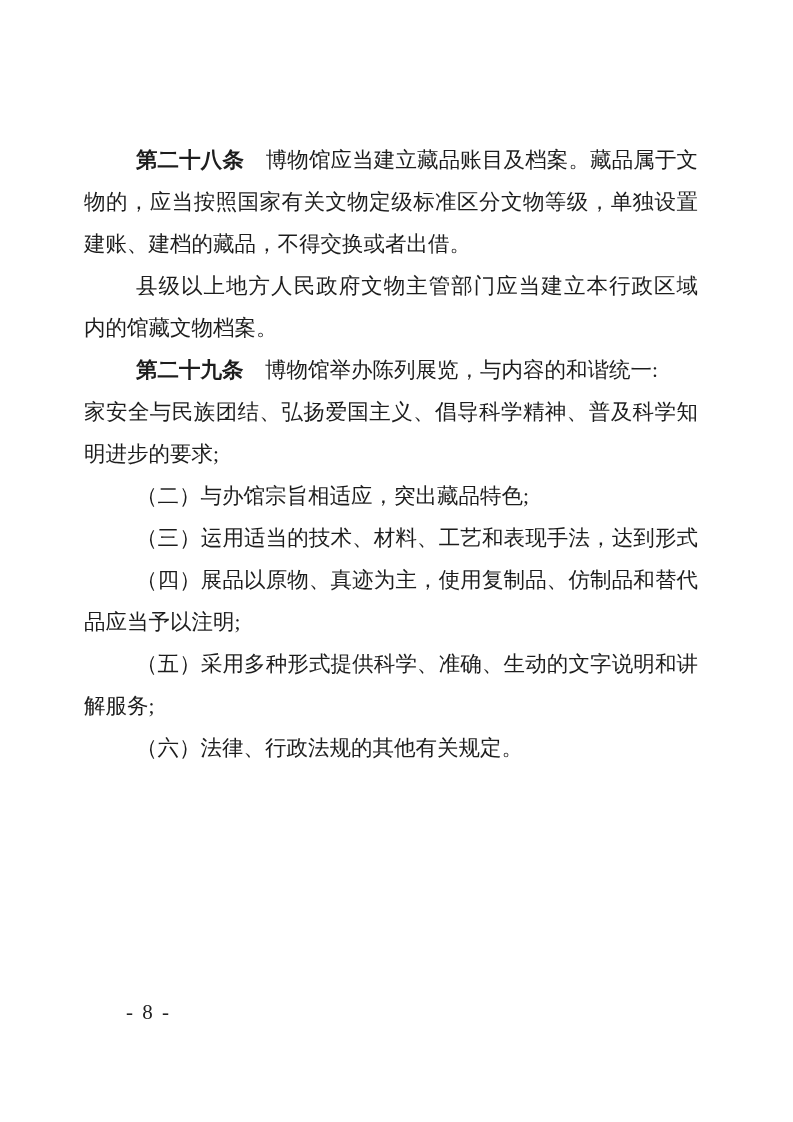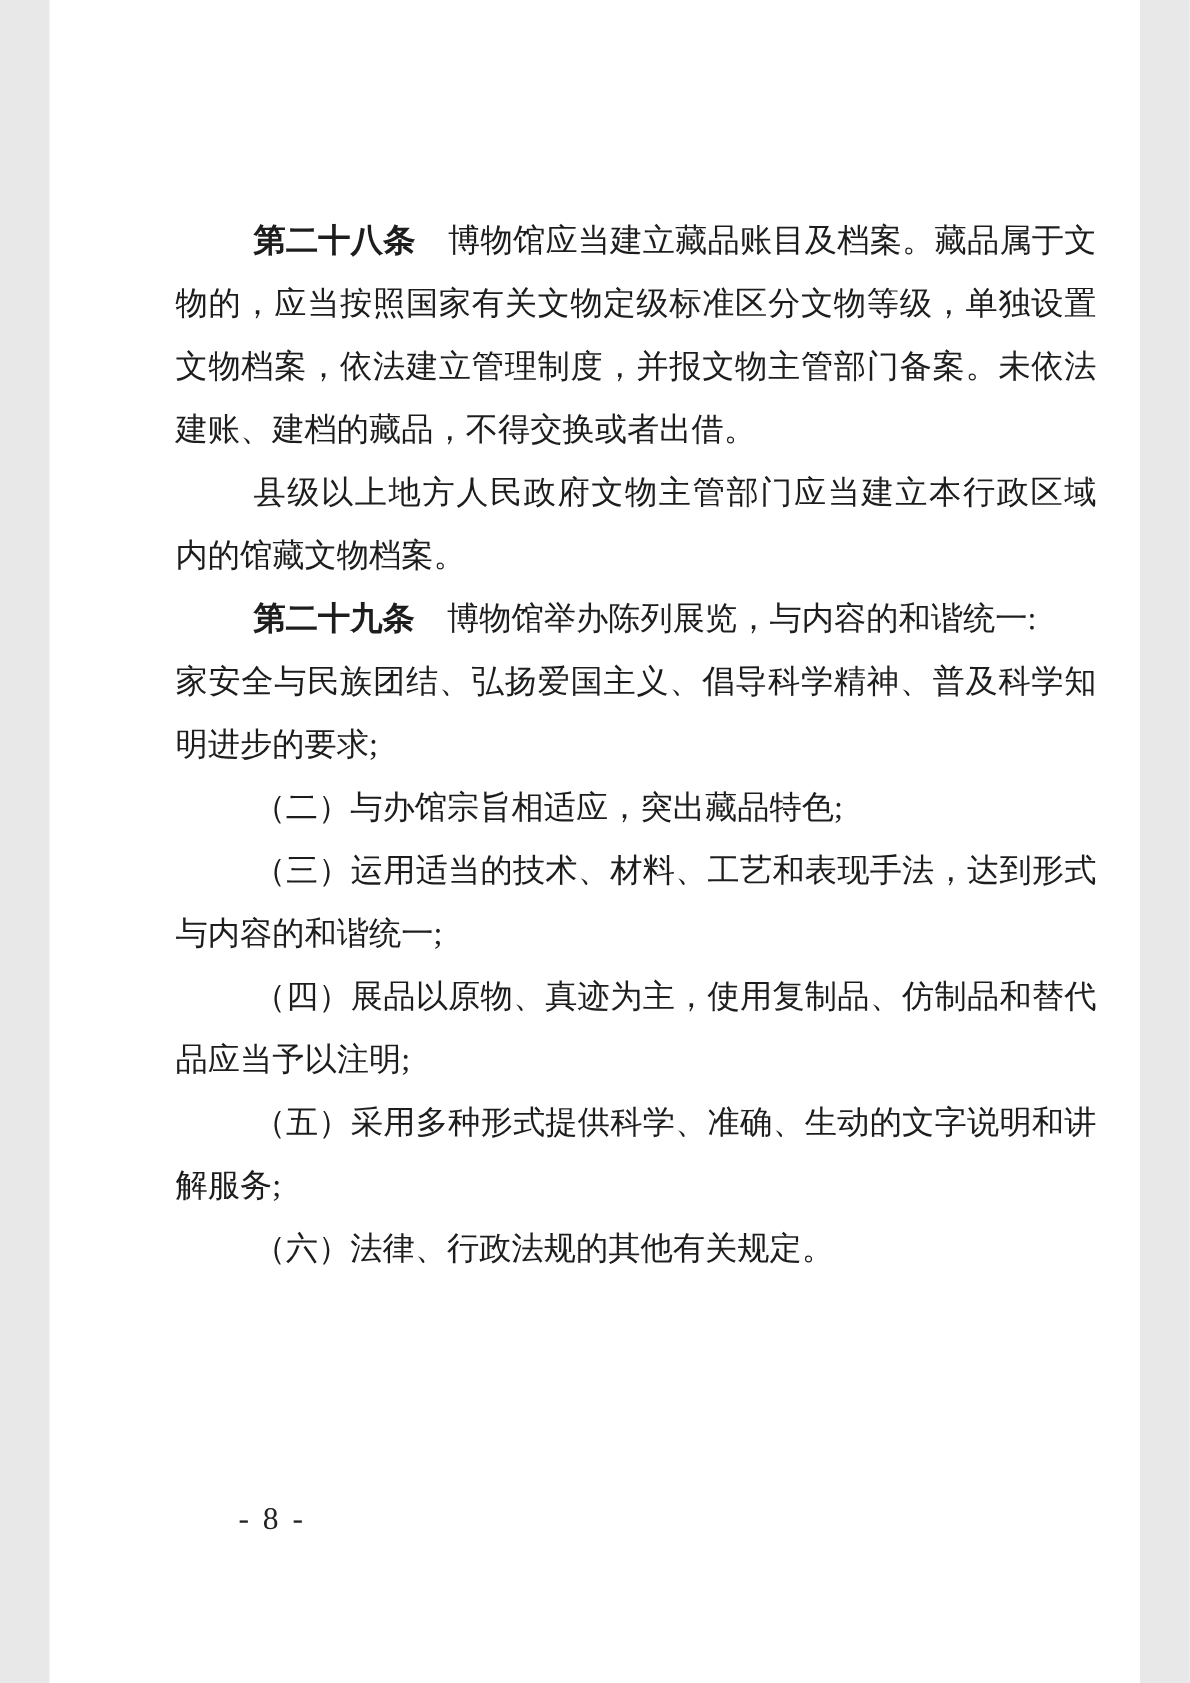--- a/index.html
+++ b/index.html
@@ -2,21 +2,21 @@
 <html><head>
 <meta charset="utf-8">
 <style>
   html, body {
     margin: 0;
     padding: 0;
     background: #e8e8e8;
   }
   .page {
     position: relative;
-    width: 727px;
+    width: 793px;
     height: 1122px;
     background: #ffffff;
     font-family: "Liberation Serif", "DejaVu Serif", serif;
     color: #1d1d1d;
     overflow: hidden;
     margin: 0 auto;
   }
   .doc-body {
     position: absolute;
     left: 84px;
@@ -51,30 +51,28 @@
     font-family: "Liberation Serif", "DejaVu Serif", serif;
   }
 </style>
 </head>
 <body>
 
 <div class="page">
   <div class="doc-body">
       <div class="line indent fill"><span class="seg-bold">第二十八条</span><span>　博物馆应当建立藏品账目及档案。藏品属于文</span></div>
       <div class="line fill"><span>物的，应当按照国家有关文物定级标准区分文物等级，单独设置</span></div>
-      <div class="line fill"><span>文物档案，依法建立管理制度，并报文物主管部门备案。未依法</span></div>
       <div class="line"><span>建账、建档的藏品，不得交换或者出借。</span></div>
       <div class="line indent fill"><span>县级以上地方人民政府文物主管部门应当建立本行政区域</span></div>
       <div class="line"><span>内的馆藏文物档案。</span></div>
       <div class="line indent"><span class="seg-bold">第二十九条</span><span>　博物馆举办陈列展览，与内容的和谐统一:</span></div>
       <div class="line fill"><span>家安全与民族团结、弘扬爱国主义、倡导科学精神、普及科学知</span></div>
       <div class="line"><span>明进步的要求;</span></div>
       <div class="line indent"><span>（二）与办馆宗旨相适应，突出藏品特色;</span></div>
       <div class="line indent fill"><span>（三）运用适当的技术、材料、工艺和表现手法，达到形式</span></div>
-      <div class="line"><span>与内容的和谐统一;</span></div>
       <div class="line indent fill"><span>（四）展品以原物、真迹为主，使用复制品、仿制品和替代</span></div>
       <div class="line"><span>品应当予以注明;</span></div>
       <div class="line indent fill"><span>（五）采用多种形式提供科学、准确、生动的文字说明和讲</span></div>
       <div class="line"><span>解服务;</span></div>
       <div class="line indent"><span>（六）法律、行政法规的其他有关规定。</span></div>
     </div>
   <div class="page-number">- 8 -</div>
 </div>
 
 </body></html>

